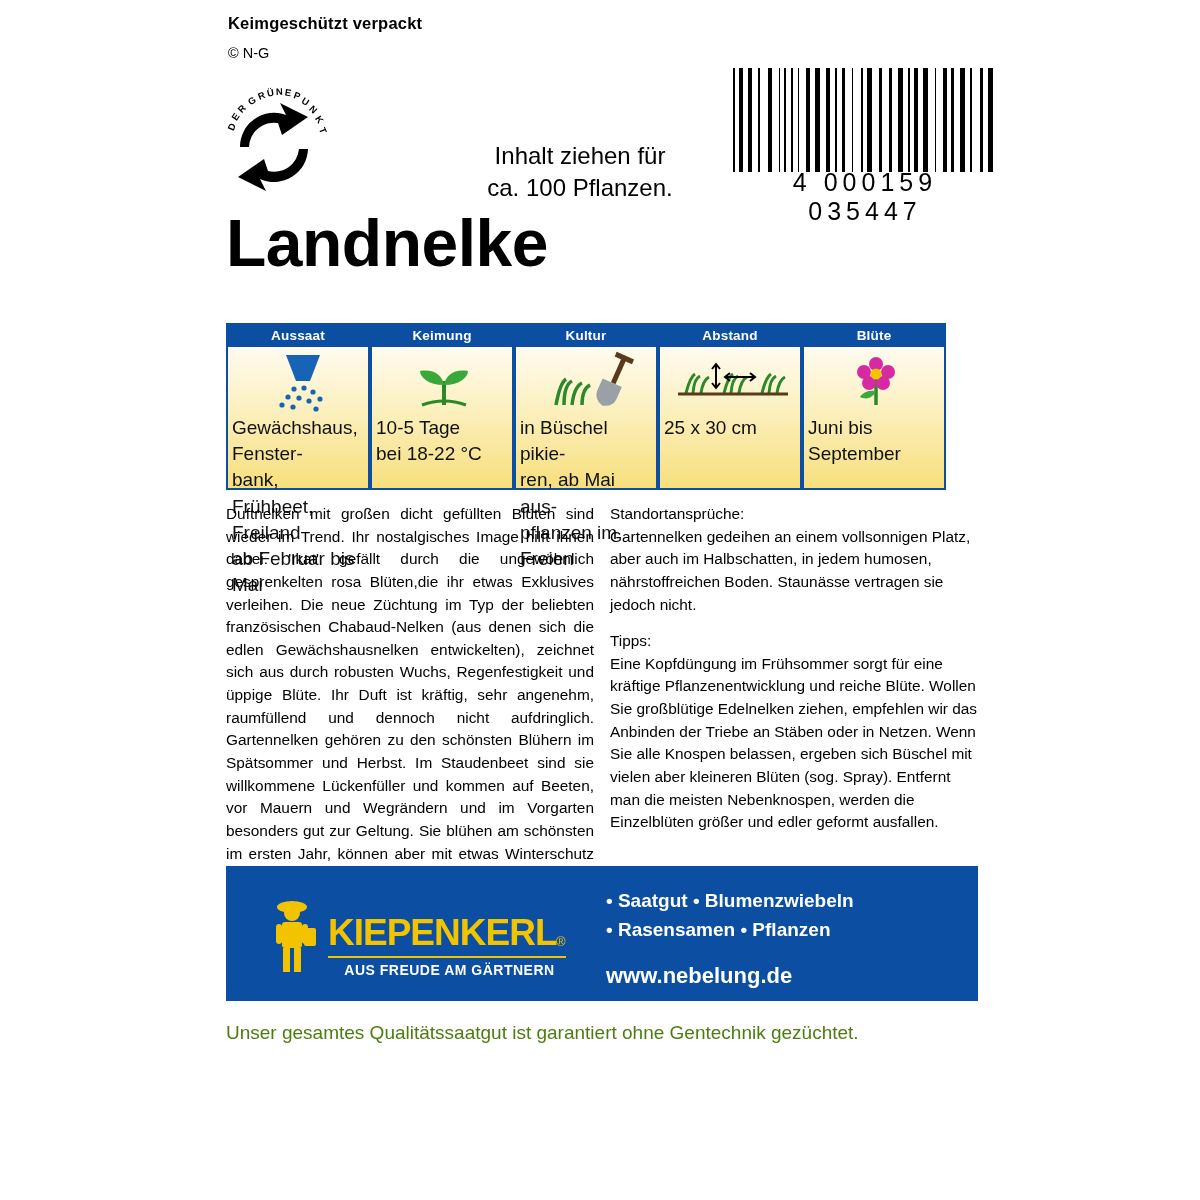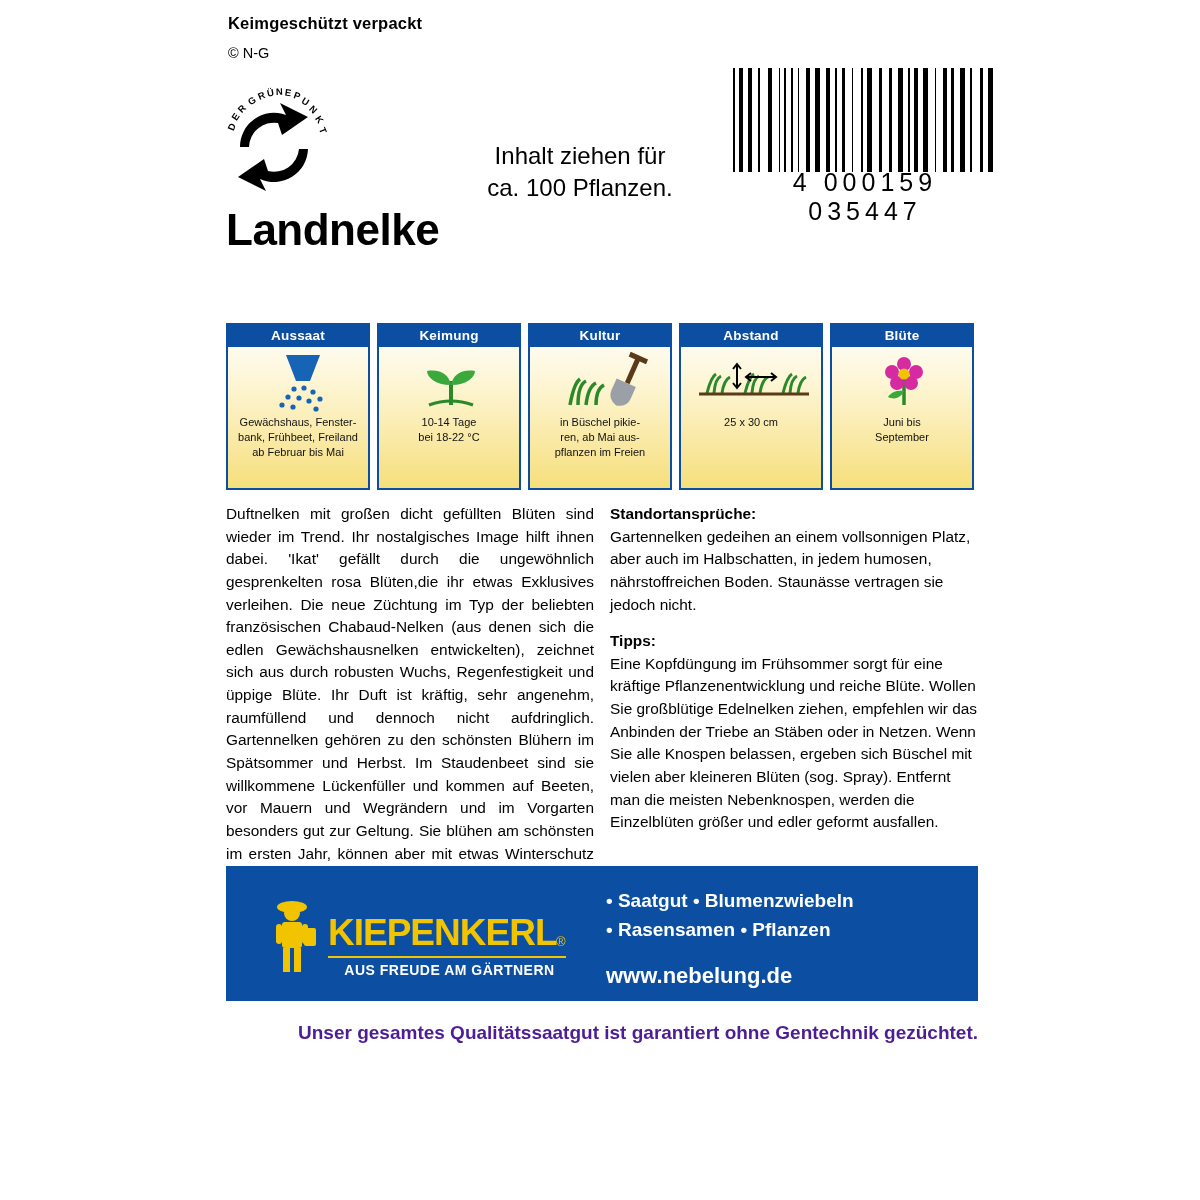--- a/index.html
+++ b/index.html
@@ -92,41 +92,40 @@
     text-align: center;
     font-size: 25px;
     letter-spacing: 5px;
     font-family: "Liberation Sans", sans-serif;
   }
 
   
   .title {
     position: absolute;
     left: 226px; top: 205px;
-    font-size: 44px;
+    font-size: 66px;
     font-weight: bold;
     letter-spacing: -0.5px;
     text-align: center;
   }
   .subtitle {
     position: absolute;
     left: 228px; top: 278px;
     font-size: 25px;
   }
   .subtitle .cultivar { font-weight: bold; }
   .subtitle .latin { font-weight: normal; }
 
   
   .boxes {
     position: absolute;
     left: 226px; top: 323px;
     width: 752px;
     height: 167px;
     display: flex;
-    gap: 7px;
   }
   .box {
     width: 144px;
     border: 2px solid #0b4ea2;
     background: linear-gradient(180deg,#ffffff 0%, #fdf4cf 40%, #f6df7c 100%);
     position: relative;
     box-sizing: border-box;
   }
   .box-head {
     background: #0b4ea2;
@@ -135,23 +134,23 @@
     font-weight: bold;
     text-align: center;
     padding: 3px 0 4px;
     letter-spacing: .2px;
   }
   .box-art {
     height: 68px;
     position: relative;
   }
   .box-text {
-    font-size: 11px;
+    font-size: 19px;
     line-height: 1.38;
-    text-align: center;
+    text-align: left;
     padding: 0 4px;
     color: #111;
   }
 
   
   .col-left {
     position: absolute;
     left: 226px; top: 503px;
     width: 368px;
     font-size: 15.4px;
@@ -161,21 +160,21 @@
   .col-right {
     position: absolute;
     left: 610px; top: 503px;
     width: 370px;
     font-size: 15.4px;
     line-height: 1.47;
   }
   .col-right h3 {
     margin: 0;
     font-size: 15.4px;
-    font-weight: bold;
+    font-weight: normal;
   }
   .col-right p { margin: 0 0 14px 0; }
   .col-right p:last-child { margin-bottom: 8px; }
 
   
   .brandbar {
     position: absolute;
     left: 226px; top: 866px;
     width: 752px; height: 135px;
     background: #0b4ea2;
@@ -229,24 +228,24 @@
   .brand-right .url {
     font-size: 22px;
     font-weight: bold;
     margin-top: 22px;
   }
 
   .guarantee {
     position: absolute;
     left: 226px; top: 1022px;
     width: 752px;
-    text-align: right;
-    color: #4c1d95;
+    text-align: left;
+    color: #4d7c0f;
     font-size: 19px;
-    font-weight: bold;
+    font-weight: normal;
   }
   .code {
     position: absolute;
     left: 0; top: 1128px;
     width: 1200px;
     text-align: center;
     font-size: 15px;
   }
 
   
@@ -393,21 +392,21 @@
       <div class="box-head">Keimung</div>
       <div class="box-art">
         <svg width="144" height="68" viewBox="0 0 144 68">
           <path d="M72 58 L72 34" stroke="#2a8a2a" stroke-width="4" fill="none"></path>
           <path d="M72 38 C56 38 48 30 48 24 C62 22 70 28 72 38 Z" fill="#3aa83a"></path>
           <path d="M72 38 C88 38 96 30 96 24 C82 22 74 28 72 38 Z" fill="#3aa83a"></path>
           <path d="M50 58 q22 -8 44 0" stroke="#2a8a2a" stroke-width="3" fill="none"></path>
         </svg>
       </div>
       <div class="box-text">
-        <div>10-14 Tage</div>
+        <div>10-5 Tage</div>
         <div>bei 18-22 °C</div>
       </div>
     </div>
 
     <div class="box">
       <div class="box-head">Kultur</div>
       <div class="box-art">
         <svg width="144" height="68" viewBox="0 0 144 68">
           <g stroke="#2a8a2a" stroke-width="3.5" fill="none">
             <path d="M40 58 q4 -22 10 -26"></path>

